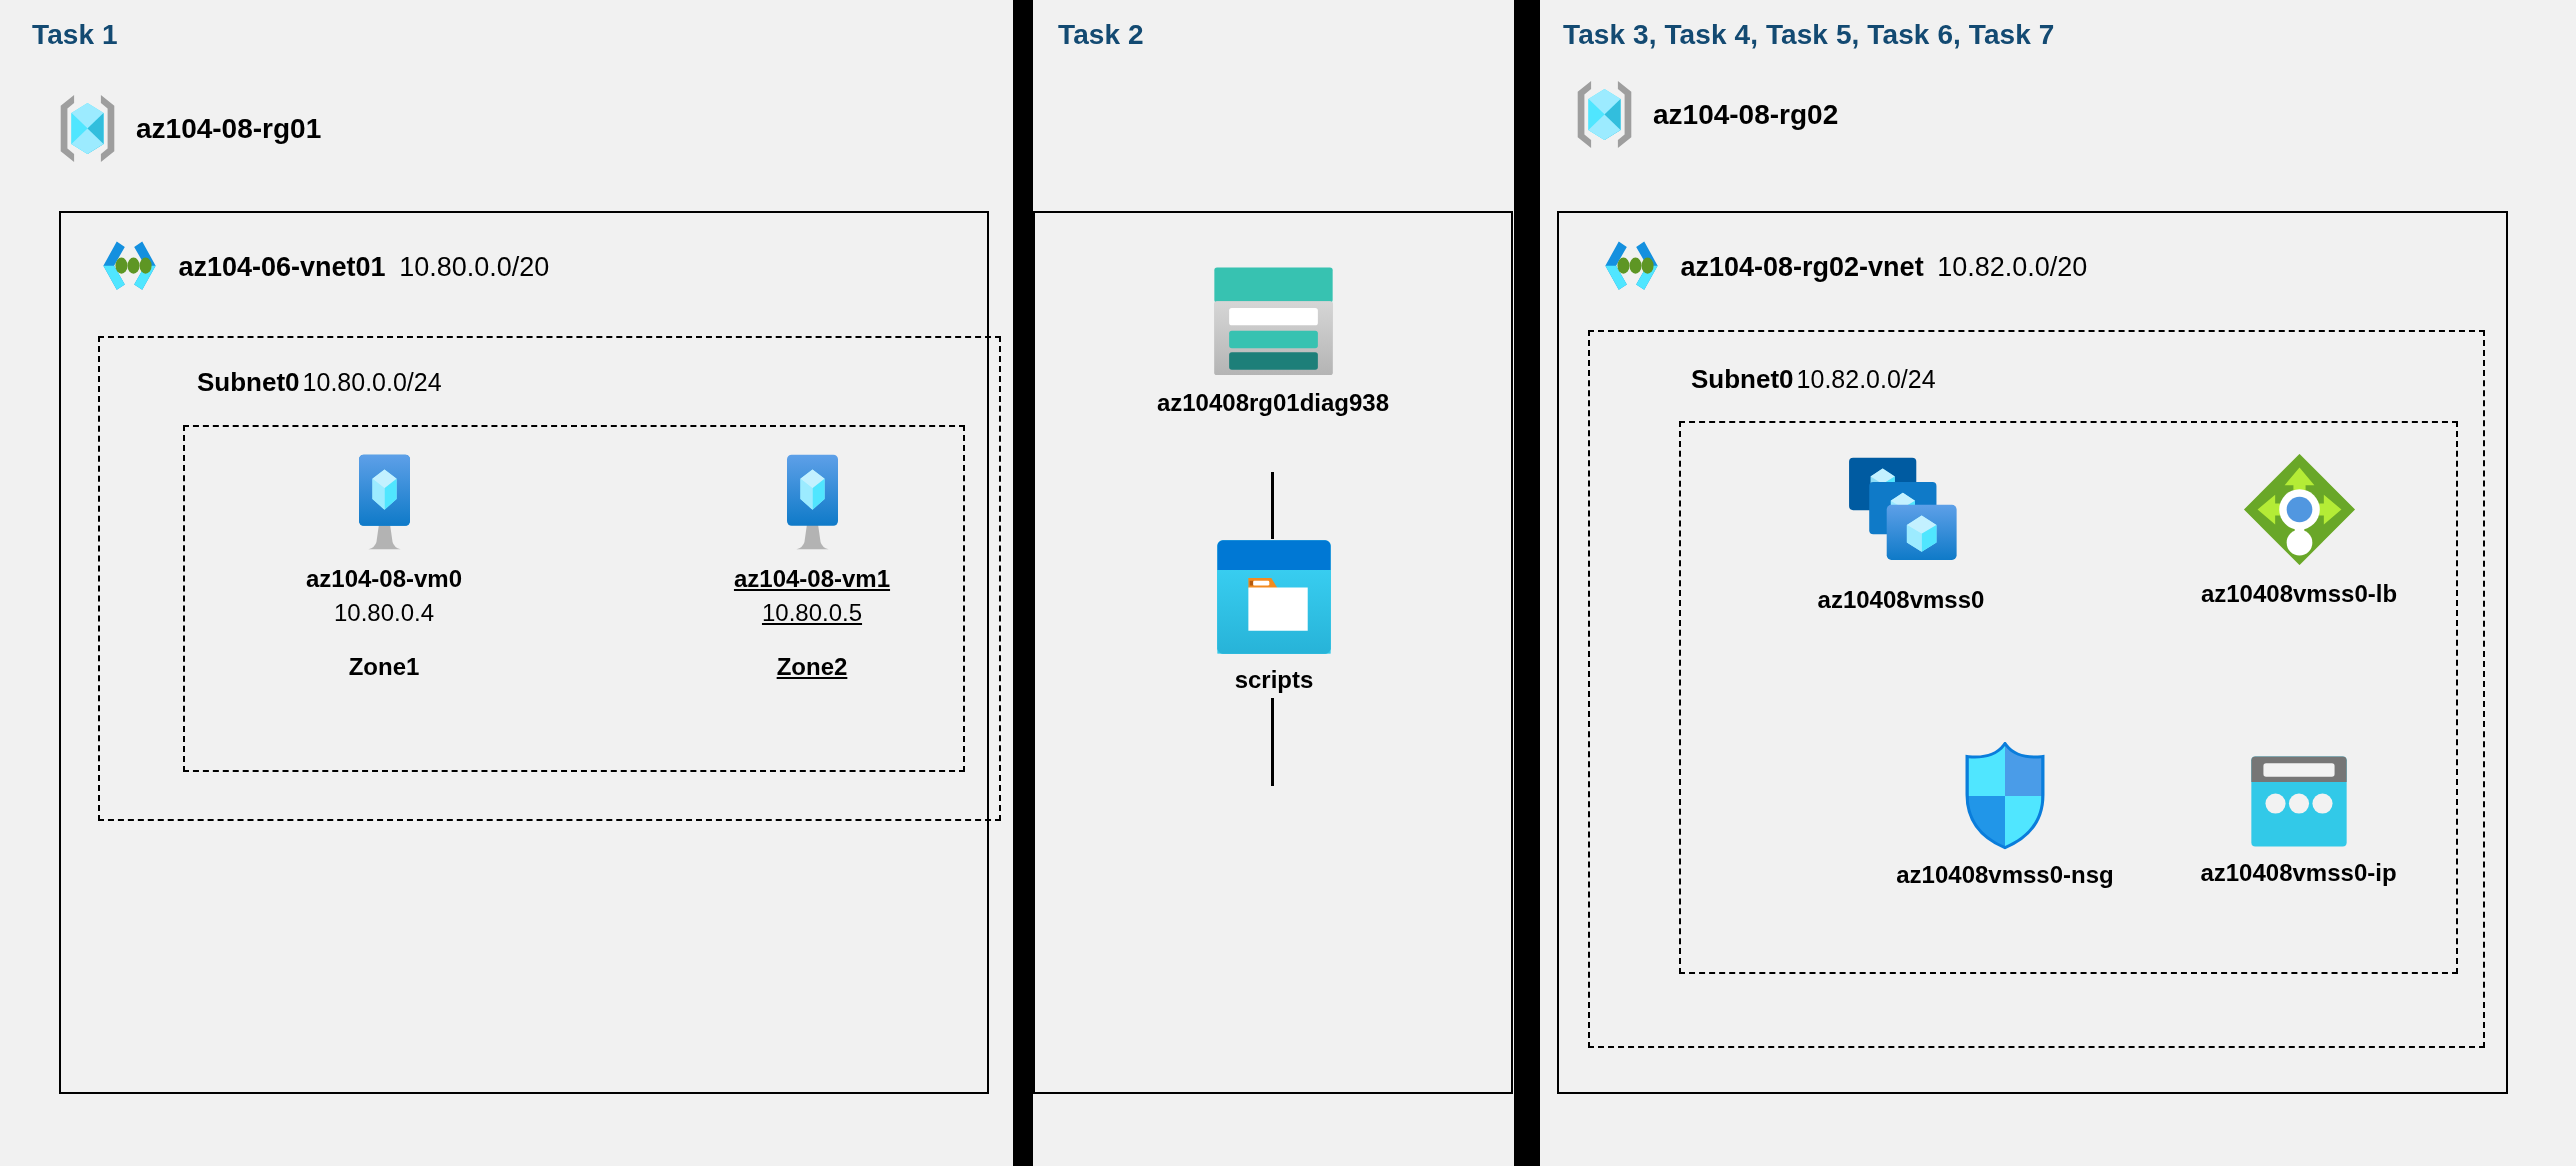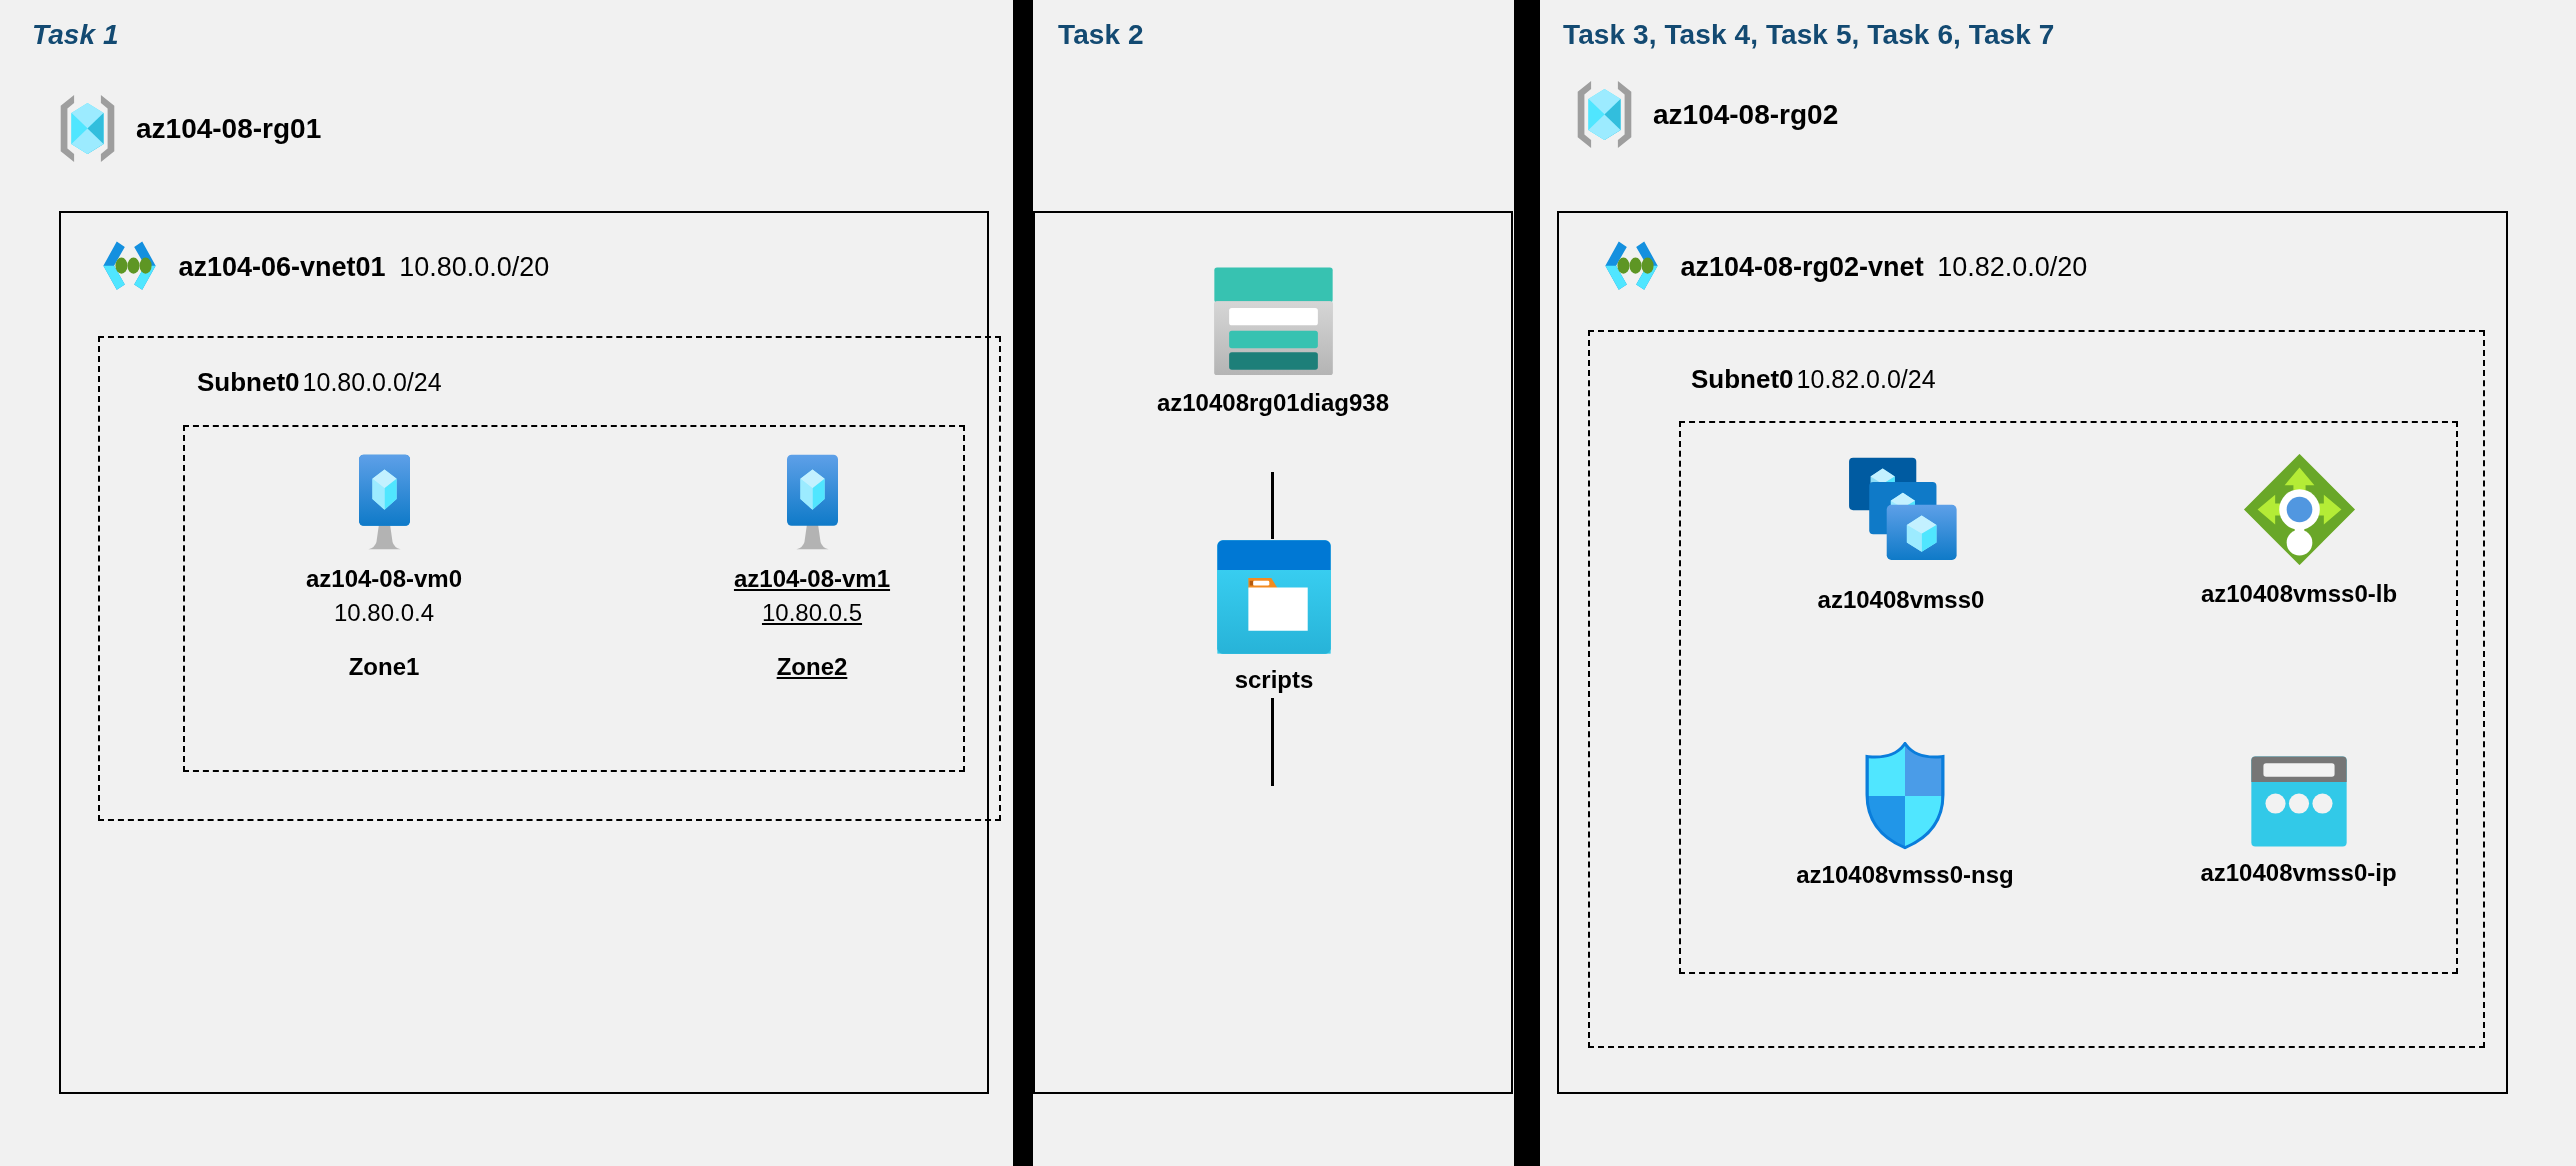--- a/index.html
+++ b/index.html
@@ -81,21 +81,21 @@
   
 </style>
 </head>
 <body>
 
 <div id="canvas">
 
   <div id="sep1" class="col-sep"></div>
   <div id="sep2" class="col-sep"></div>
 
-  <div class="task-title" style="left:32px;top:19px;font-style:italic;">Task 1</div>
+  <div class="task-title" style="left:32px;top:19px;">Task 1</div>
 
   <div class="rg-row" style="left:54px;top:88px;">
     <span>
       <svg class="icon" width="67" height="81" viewBox="0 0 100 120">
 
         <path d="M30 10 L10 26 L10 94 L30 110 L30 98 L20 90 L20 30 L30 22 Z" fill="#9e9e9e"></path>
 
         <path d="M70 10 L90 26 L90 94 L70 110 L70 98 L80 90 L80 30 L70 22 Z" fill="#9e9e9e"></path>
 
         <path d="M50 22 L74 37 L74 83 L50 98 L26 83 L26 37 Z" fill="#50e6ff"></path>
@@ -323,21 +323,21 @@
         <rect x="81" y="98" width="14" height="36" fill="#ffffff"></rect>
         <circle cx="88" cy="137" r="19" fill="#ffffff"></circle>
 
         <circle cx="88" cy="88" r="30" fill="#ffffff"></circle>
         <circle cx="88" cy="88" r="19" fill="#5197e0"></circle>
       </svg>
     </span>
     <span class="node-label">az10408vmss0-lb</span>
   </div>
 
-  <div class="node" style="left:1760px;top:742px;width:290px;">
+  <div class="node" style="left:1860px;top:742px;width:290px;">
     <span>
       <svg class="icon" width="92" height="108" viewBox="0 0 136 160">
         <path d="M68 6 C56 22 34 26 14 24 L14 78 C14 120 40 142 68 154 C96 142 122 120 122 78 L122 24 C102 26 80 22 68 6 Z" fill="none" stroke="#0a7ddb" stroke-width="9"></path>
         <clipPath id="nsgclip">
           <path d="M68 6 C56 22 34 26 14 24 L14 78 C14 120 40 142 68 154 C96 142 122 120 122 78 L122 24 C102 26 80 22 68 6 Z"></path>
         </clipPath>
         <g clip-path="url(#nsgclip)">
           <rect x="0" y="0" width="68" height="80" fill="#50e6ff"></rect>
           <rect x="68" y="0" width="68" height="80" fill="#4a9ce8"></rect>
           <rect x="0" y="80" width="68" height="80" fill="#2196e8"></rect>

